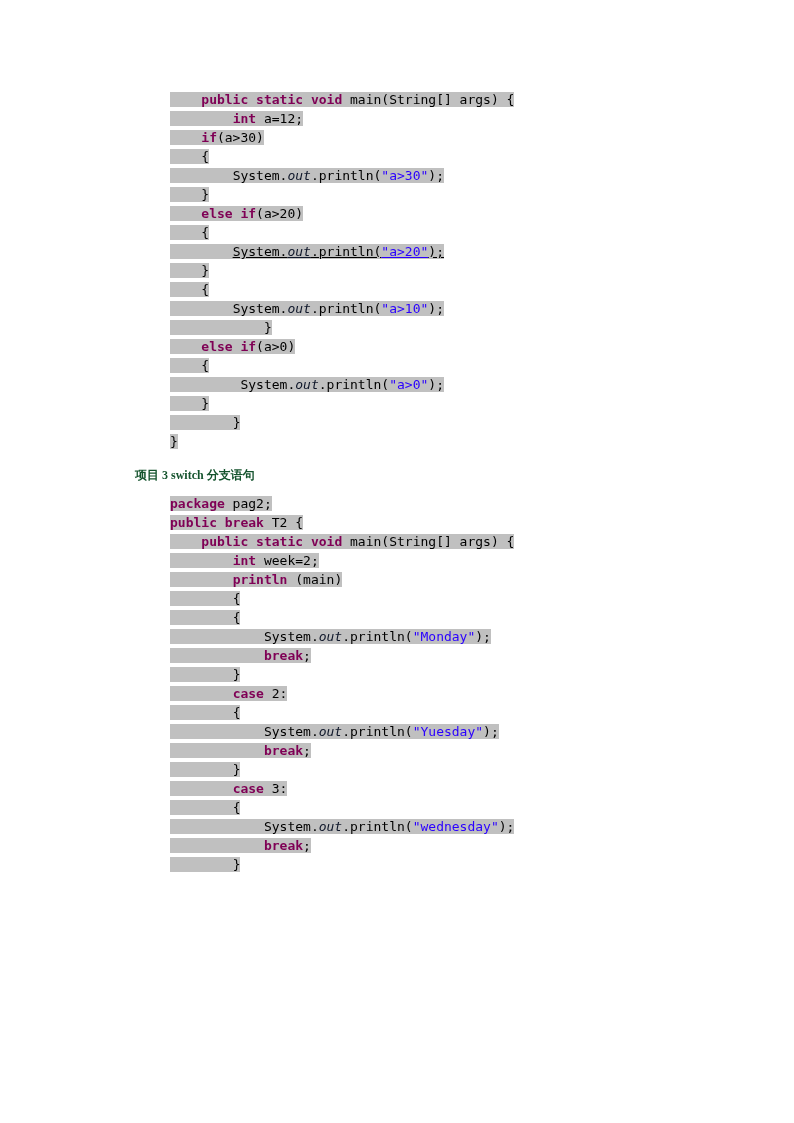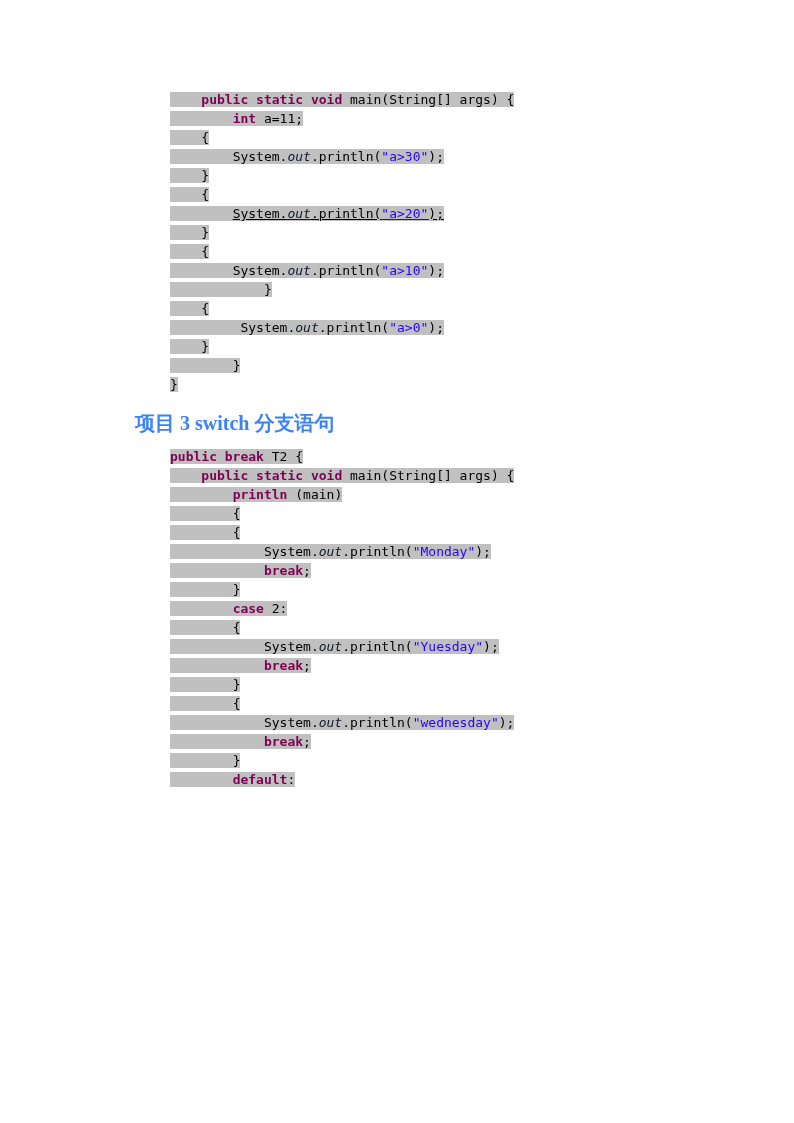--- a/index.html
+++ b/index.html
@@ -23,62 +23,67 @@
   .hl {
     background: #c0c0c0;
   }
   .kw { color: #7f0055; font-weight: bold; }
   .st { color: #0f172a; font-style: italic; }
   .str { color: #2a00ff; }
   .txt { color: #000000; }
   .underline { text-decoration: underline; }
   .heading {
     font-family: "SimSun", serif;
-    color: #3b82f6;
-    font-size: 20px;
+    color: #14532d;
+    font-size: 12px;
     font-weight: bold;
     margin: 16px 0 10px 0;
   }
 </style>
 </head>
 <body>
 
 <div class="page">
 
 <div class="code-line"><span class="hl"><span>    </span><span class="kw">public</span><span> </span><span class="kw">static</span><span> </span><span class="kw">void</span><span class="txt"> main(String[] args) {</span></span></div>
-<div class="code-line"><span class="hl"><span>        </span><span class="kw">int</span><span class="txt"> a=11;</span></span></div>
+<div class="code-line"><span class="hl"><span>        </span><span class="kw">int</span><span class="txt"> a=12;</span></span></div>
+<div class="code-line"><span class="hl"><span>    </span><span class="kw">if</span><span class="txt">(a&gt;30)</span></span></div>
 <div class="code-line"><span class="hl"><span>    </span><span class="txt">{</span></span></div>
 <div class="code-line"><span class="hl"><span>        </span><span class="txt">System.</span><span class="st">out</span><span class="txt">.println(</span><span class="str">"a&gt;30"</span><span class="txt">);</span></span></div>
 <div class="code-line"><span class="hl"><span>    </span><span class="txt">}</span></span></div>
+<div class="code-line"><span class="hl"><span>    </span><span class="kw">else</span><span> </span><span class="kw">if</span><span class="txt">(a&gt;20)</span></span></div>
 <div class="code-line"><span class="hl"><span>    </span><span class="txt">{</span></span></div>
 <div class="code-line"><span class="hl"><span>        </span><span class="txt underline">System.</span><span class="st underline">out</span><span class="txt underline">.println(</span><span class="str underline">"a&gt;20"</span><span class="txt underline">);</span></span></div>
 <div class="code-line"><span class="hl"><span>    </span><span class="txt">}</span></span></div>
 <div class="code-line"><span class="hl"><span>    </span><span class="txt">{</span></span></div>
 <div class="code-line"><span class="hl"><span>        </span><span class="txt">System.</span><span class="st">out</span><span class="txt">.println(</span><span class="str">"a&gt;10"</span><span class="txt">);</span></span></div>
 <div class="code-line"><span class="hl"><span>            </span><span class="txt">}</span></span></div>
+<div class="code-line"><span class="hl"><span>    </span><span class="kw">else</span><span> </span><span class="kw">if</span><span class="txt">(a&gt;0)</span></span></div>
 <div class="code-line"><span class="hl"><span>    </span><span class="txt">{</span></span></div>
 <div class="code-line"><span class="hl"><span>         </span><span class="txt">System.</span><span class="st">out</span><span class="txt">.println(</span><span class="str">"a&gt;0"</span><span class="txt">);</span></span></div>
 <div class="code-line"><span class="hl"><span>    </span><span class="txt">}</span></span></div>
 <div class="code-line"><span class="hl"><span>        </span><span class="txt">}</span></span></div>
 <div class="code-line"><span class="hl"><span></span><span class="txt">}</span></span></div>
 
 <div class="heading">项目 3 switch 分支语句</div>
 
+<div class="code-line"><span class="hl"><span class="kw">package</span><span class="txt"> pag2;</span></span></div>
 <div class="code-line"><span class="hl"><span class="kw">public</span><span> </span><span class="kw">break</span><span class="txt"> T2 {</span></span></div>
 <div class="code-line"><span class="hl"><span>    </span><span class="kw">public</span><span> </span><span class="kw">static</span><span> </span><span class="kw">void</span><span class="txt"> main(String[] args) {</span></span></div>
+<div class="code-line"><span class="hl"><span>        </span><span class="kw">int</span><span class="txt"> week=2;</span></span></div>
 <div class="code-line"><span class="hl"><span>        </span><span class="kw">println</span><span class="txt"> (main)</span></span></div>
 <div class="code-line"><span class="hl"><span>        </span><span class="txt">{</span></span></div>
 <div class="code-line"><span class="hl"><span>        </span><span class="txt">{</span></span></div>
 <div class="code-line"><span class="hl"><span>            </span><span class="txt">System.</span><span class="st">out</span><span class="txt">.println(</span><span class="str">"Monday"</span><span class="txt">);</span></span></div>
 <div class="code-line"><span class="hl"><span>            </span><span class="kw">break</span><span class="txt">;</span></span></div>
 <div class="code-line"><span class="hl"><span>        </span><span class="txt">}</span></span></div>
 <div class="code-line"><span class="hl"><span>        </span><span class="kw">case</span><span class="txt"> 2:</span></span></div>
 <div class="code-line"><span class="hl"><span>        </span><span class="txt">{</span></span></div>
 <div class="code-line"><span class="hl"><span>            </span><span class="txt">System.</span><span class="st">out</span><span class="txt">.println(</span><span class="str">"Yuesday"</span><span class="txt">);</span></span></div>
 <div class="code-line"><span class="hl"><span>            </span><span class="kw">break</span><span class="txt">;</span></span></div>
 <div class="code-line"><span class="hl"><span>        </span><span class="txt">}</span></span></div>
+<div class="code-line"><span class="hl"><span>        </span><span class="kw">case</span><span class="txt"> 3:</span></span></div>
 <div class="code-line"><span class="hl"><span>        </span><span class="txt">{</span></span></div>
 <div class="code-line"><span class="hl"><span>            </span><span class="txt">System.</span><span class="st">out</span><span class="txt">.println(</span><span class="str">"wednesday"</span><span class="txt">);</span></span></div>
 <div class="code-line"><span class="hl"><span>            </span><span class="kw">break</span><span class="txt">;</span></span></div>
 <div class="code-line"><span class="hl"><span>        </span><span class="txt">}</span></span></div>
-<div class="code-line"><span class="hl"><span>        </span><span class="kw">default</span><span class="txt">:</span></span></div>
 
 </div>
 
 </body></html>

